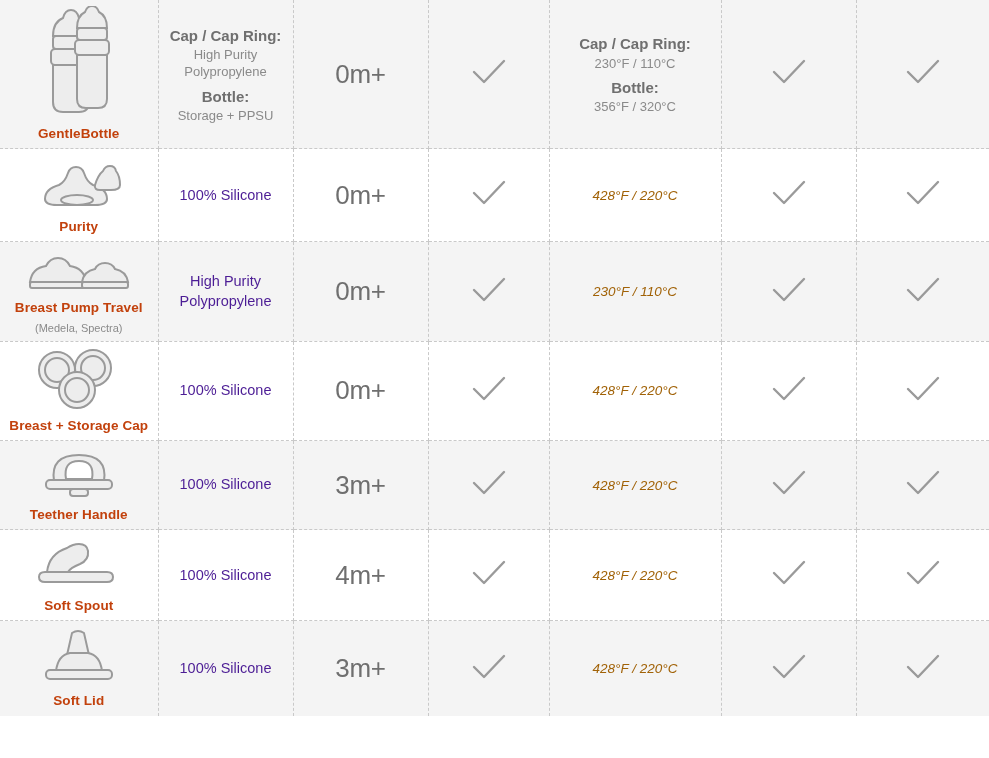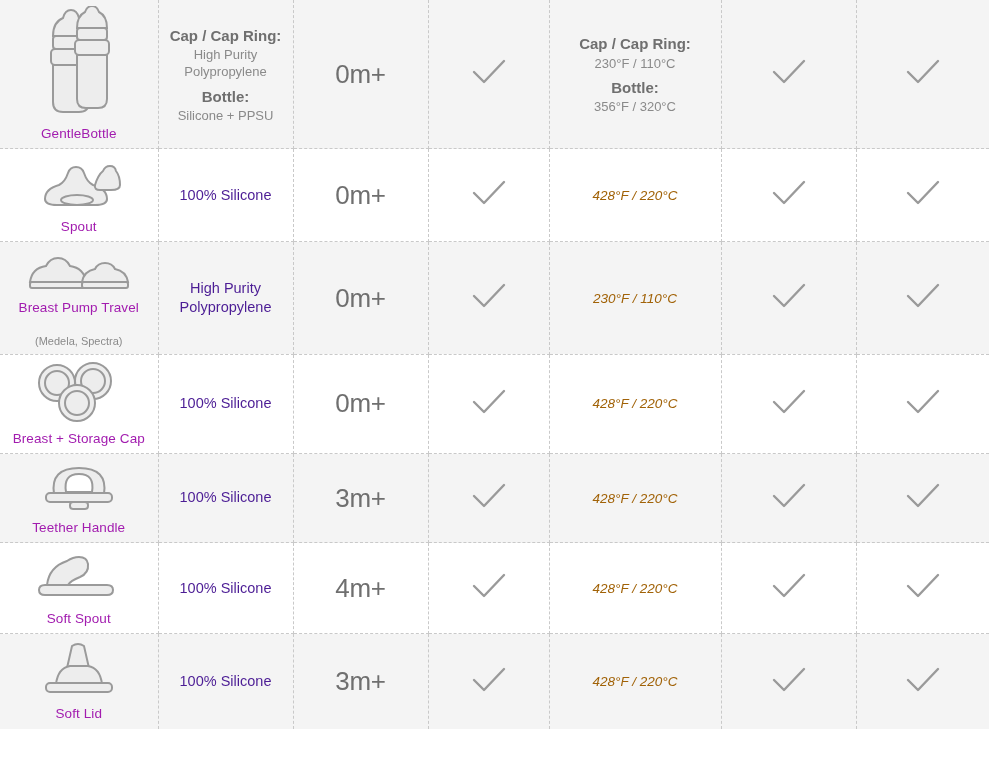--- a/index.html
+++ b/index.html
@@ -44,30 +44,30 @@
   .prod-cell {
     padding-top: 8px;
     padding-bottom: 8px;
   }
   .prod-icon {
     display: block;
     margin: 0 auto 4px auto;
   }
   .prod-name {
     font-size: 13.5px;
-    font-weight: normal;
-    color: #a21caf;
+    font-weight: bold;
+    color: #c2410c;
     line-height: 1.2;
     letter-spacing: .1px;
   }
   .prod-sub {
     font-size: 11px;
     color: #8a8a8a;
     line-height: 1.3;
-    margin-top: 17px;
+    margin-top: 4px;
   }
 
   .mat-simple {
     font-size: 14.5px;
     color: #4c1d95;
     line-height: 1.35;
   }
   .mat-rich { line-height: 1.35; }
   .mat-rich .lbl {
     font-size: 15px;
@@ -139,21 +139,21 @@
             <div class="prod-name">GentleBottle</div>
           </td>
           <td>
             <div class="mat-rich">
               <div class="grp">
                 <div class="lbl">Cap / Cap Ring:</div>
                 <div class="val">High Purity Polypropylene</div>
               </div>
               <div class="grp">
                 <div class="lbl">Bottle:</div>
-                <div class="val">Silicone + PPSU</div>
+                <div class="val">Storage + PPSU</div>
               </div>
             </div>
           </td>
           <td>
             <div class="age">0m+</div>
           </td>
           <td><span class="check"><svg width="34" height="26" viewBox="0 0 34 26" fill="none">
     <path d="M2 13 L12 23 L32 2" stroke="#9a9a9a" stroke-width="2.4" stroke-linecap="round" stroke-linejoin="round"></path>
   </svg></span></td>
           <td>
@@ -177,21 +177,21 @@
         </tr>
         <tr class="plain">
           <td class="prod-cell">
             <span class="prod-icon"><svg width="84" height="56" viewBox="0 0 84 56" fill="none">
         <g stroke="#9a9a9a" stroke-width="2" fill="#ededed">
           <path d="M8 44 q0-10 14-14 q6-3 9-12 q2-6 8-6 q6 0 8 6 q3 9 9 12 q14 4 14 14 q0 6 -12 6 h-38 q-12 0 -12 -6z"></path>
           <ellipse cx="40" cy="45" rx="16" ry="5"></ellipse>
           <path d="M58 30 q3-10 8-14 q2-5 7-5 q5 0 6 5 q4 5 4 14 q0 5 -9 5 h-11 q-6 0 -5 -5z"></path>
         </g>
       </svg></span>
-            <div class="prod-name">Spout</div>
+            <div class="prod-name">Purity</div>
           </td>
           <td>
             <div class="mat-simple">100% Silicone</div>
           </td>
           <td>
             <div class="age">0m+</div>
           </td>
           <td><span class="check"><svg width="34" height="26" viewBox="0 0 34 26" fill="none">
     <path d="M2 13 L12 23 L32 2" stroke="#9a9a9a" stroke-width="2.4" stroke-linecap="round" stroke-linejoin="round"></path>
   </svg></span></td>

